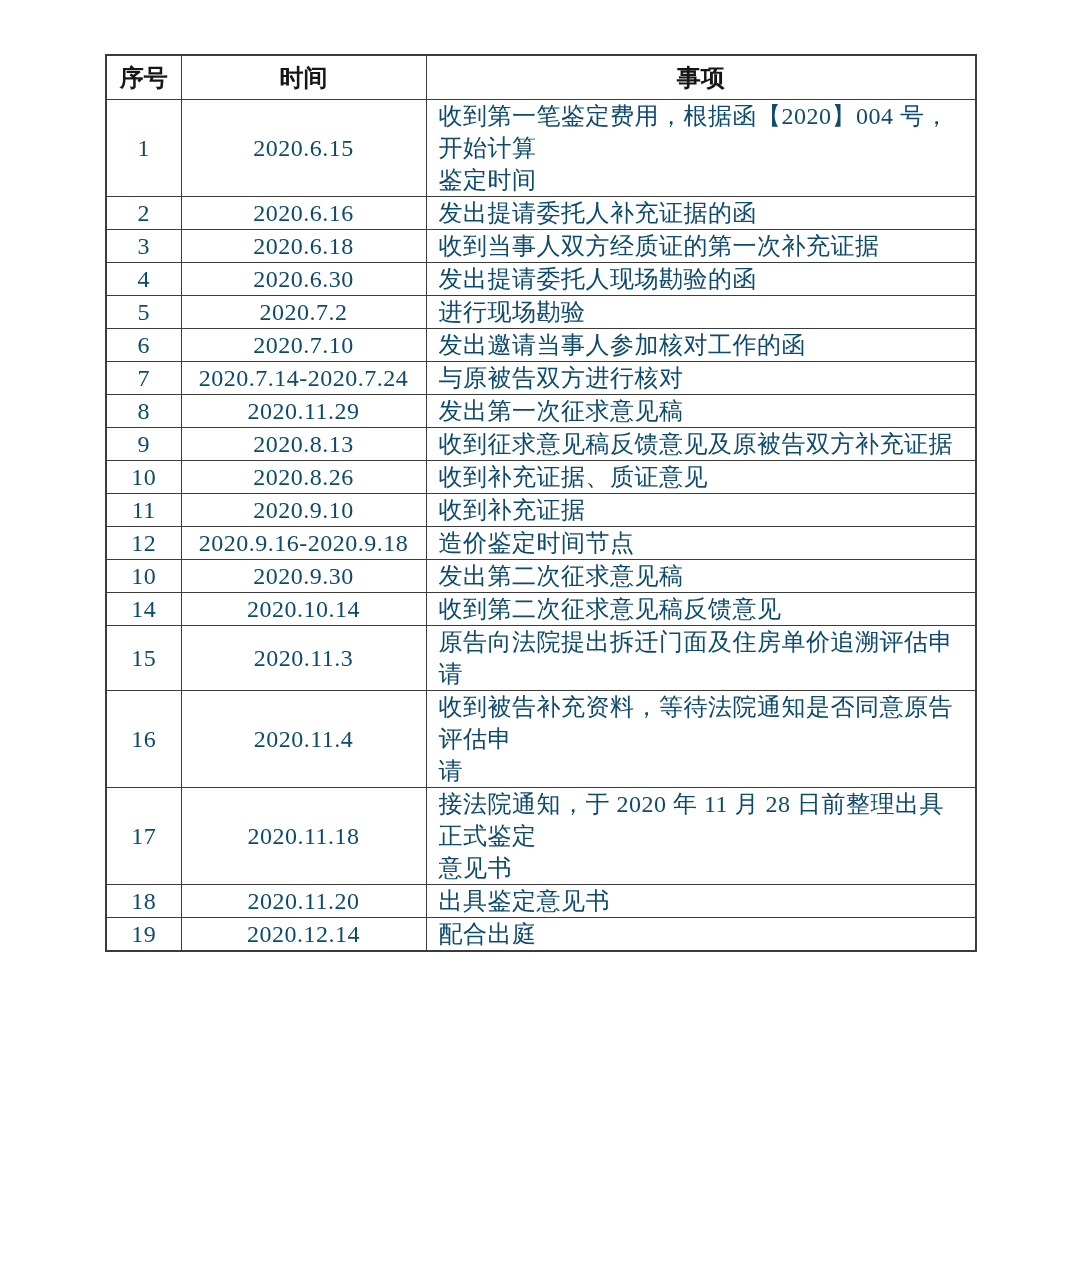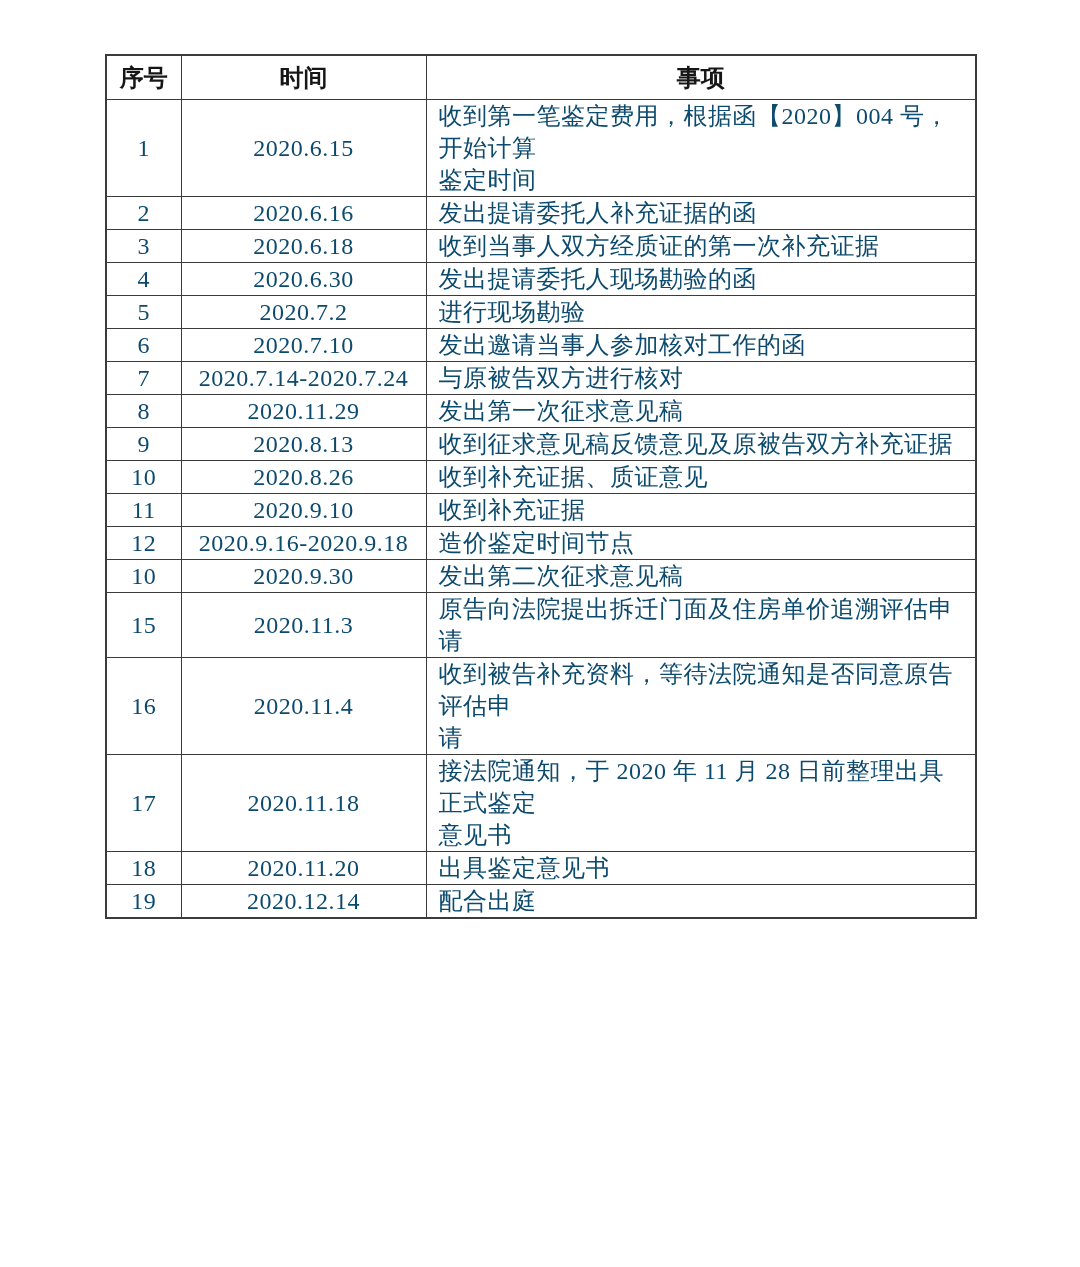--- a/index.html
+++ b/index.html
@@ -146,20 +146,25 @@
           <td class="cell-no">12</td>
           <td class="cell-time">2020.9.16-2020.9.18</td>
           <td class="cell-event">造价鉴定时间节点</td>
         </tr>
         <tr>
           <td class="cell-no">10</td>
           <td class="cell-time">2020.9.30</td>
           <td class="cell-event">发出第二次征求意见稿</td>
         </tr>
         <tr>
+          <td class="cell-no">14</td>
+          <td class="cell-time">2020.10.14</td>
+          <td class="cell-event">收到第二次征求意见稿反馈意见</td>
+        </tr>
+        <tr>
           <td class="cell-no">15</td>
           <td class="cell-time">2020.11.3</td>
           <td class="cell-event">原告向法院提出拆迁门面及住房单价追溯评估申请</td>
         </tr>
         <tr>
           <td class="cell-no">16</td>
           <td class="cell-time">2020.11.4</td>
           <td class="cell-event">收到被告补充资料，等待法院通知是否同意原告评估申
 请</td>
         </tr>

